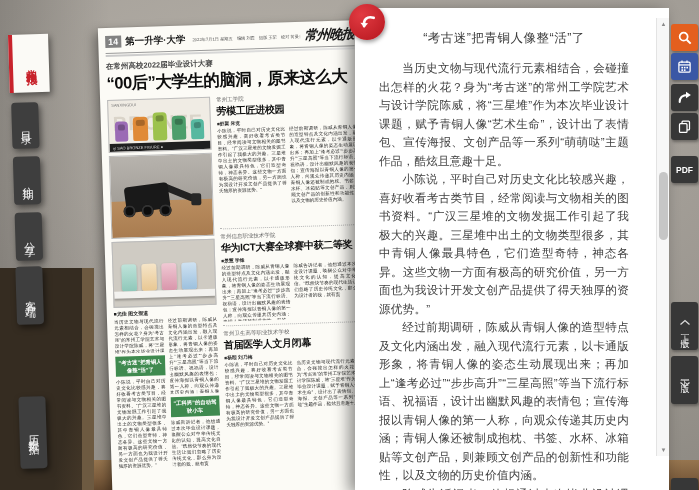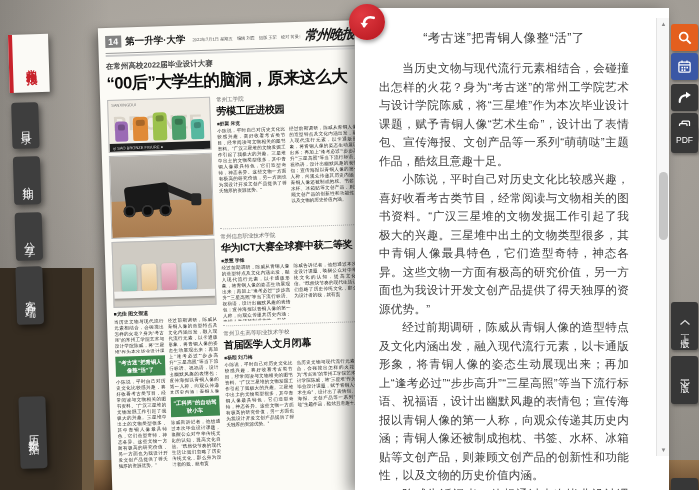--- a/index.html
+++ b/index.html
@@ -136,21 +136,21 @@
     background:#c6c6c6; border-radius:5px; cursor:grab; }
 
   
   .tb { position:absolute; right:1px; width:27px; height:27px; border-radius:3px; border:none;
     display:flex; align-items:center; justify-content:center; cursor:pointer;
     box-shadow:1px 2px 3px rgba(0,0,0,.35); background:#373737; color:#fff; }
   .tb.search { top:24px; background:#e45f1e; }
   .tb.cal    { top:53px; background:#3a57a5; }
   .tb.share  { top:84px; }
   .tb.pages  { top:113px; }
-  .tb.pdf    { top:126px; font-size:8.5px; font-weight:normal; letter-spacing:0; }
+  .tb.pdf    { top:156px; font-size:8.5px; font-weight:bold; letter-spacing:0; }
   .navbtn { position:absolute; right:1px; width:27px; height:48px; border-radius:3px; border:none;
     background:#373737; color:#eee; cursor:pointer; box-shadow:1px 2px 3px rgba(0,0,0,.35);
     display:flex; flex-direction:column; align-items:center; justify-content:center; gap:2px; }
   .navbtn span { writing-mode:vertical-rl; font-size:9px; letter-spacing:2px; }
   .nav-prev { top:302px; } .nav-next { top:356px; }
   .tb.partial { top:478px; height:12px; border-radius:3px 3px 0 0; }
 </style>
 </head>
 <body>
 

